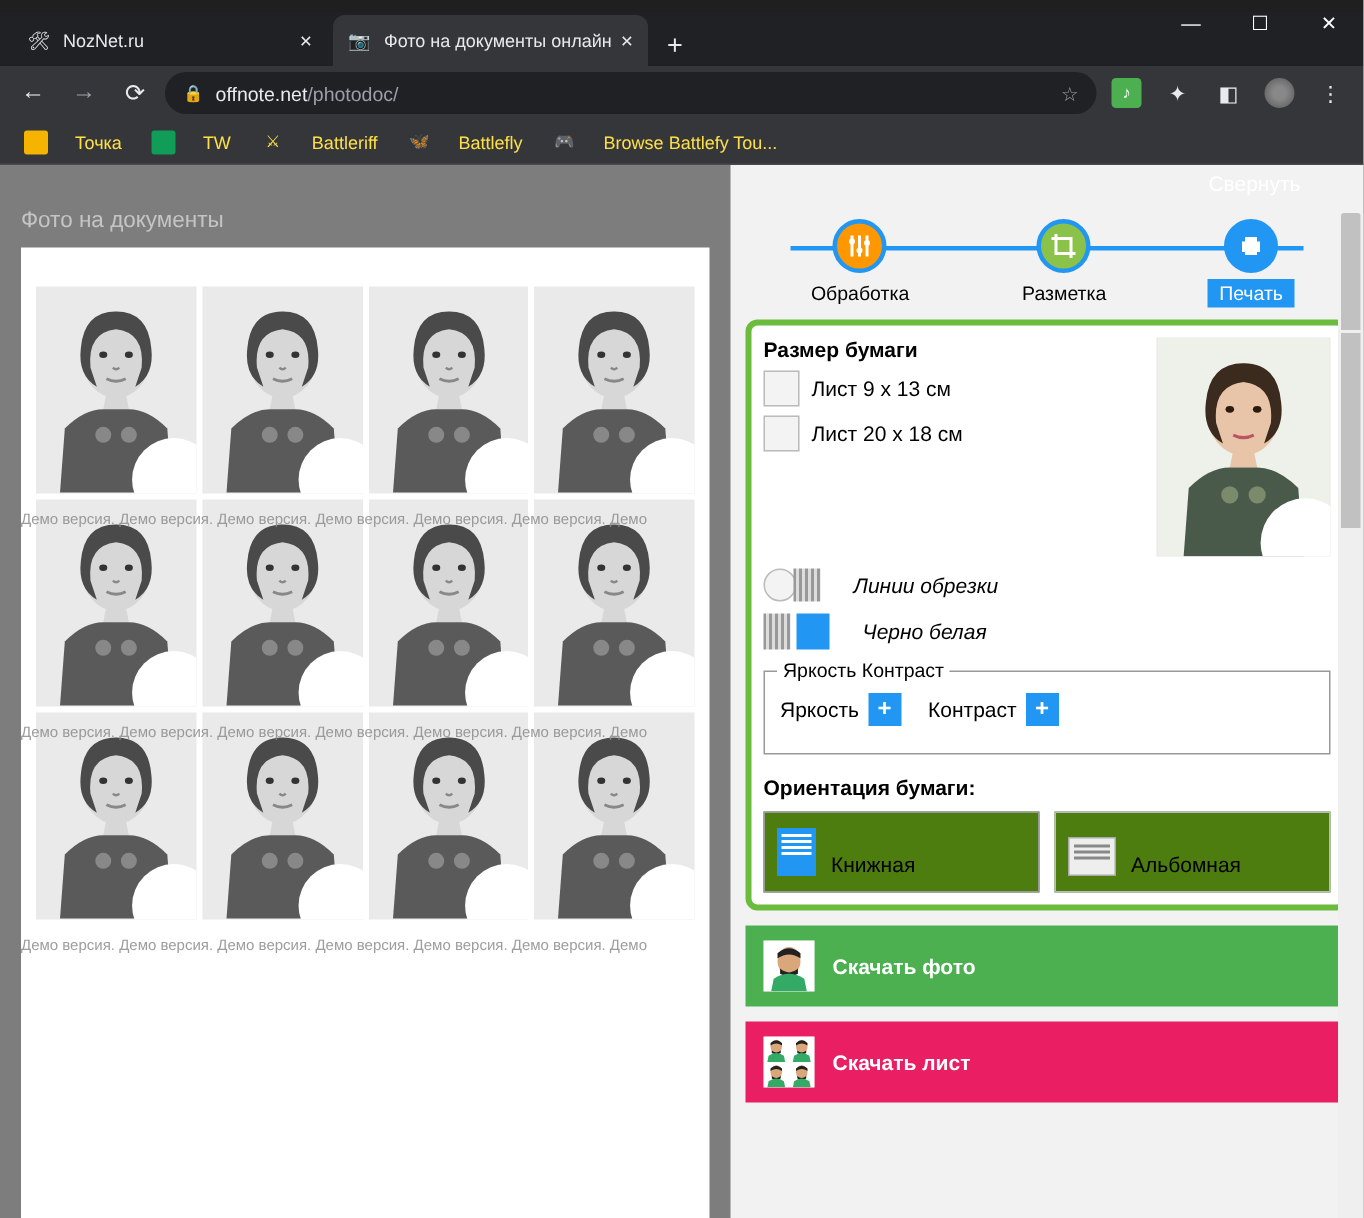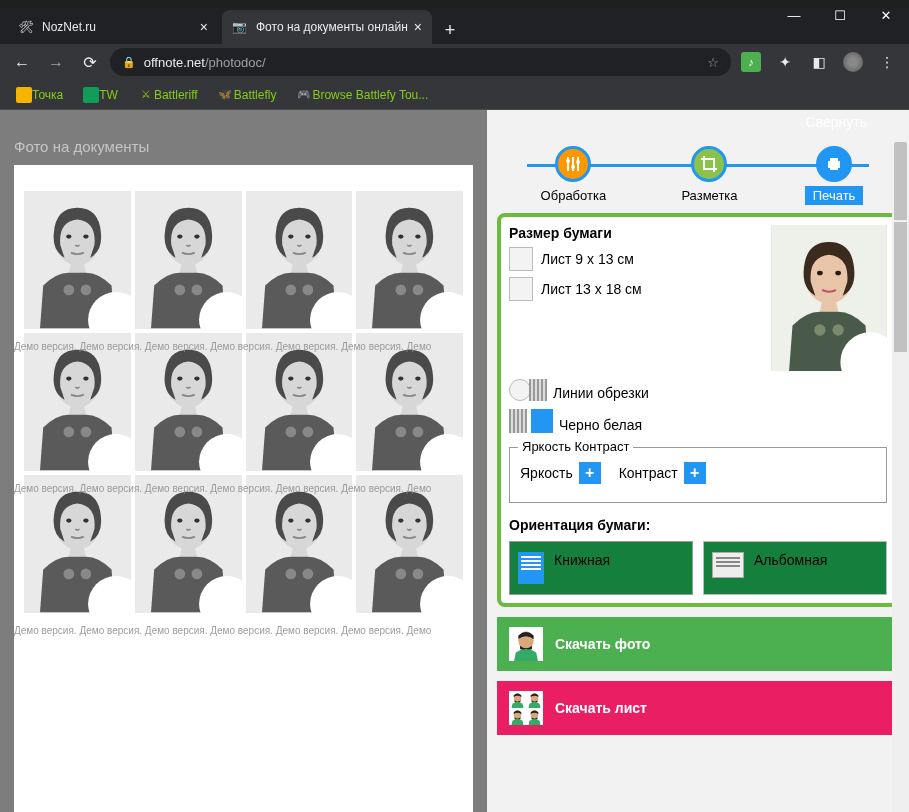--- a/index.html
+++ b/index.html
@@ -22,21 +22,21 @@
 .nav-btn.enabled { color:#e8eaed; }
 .omnibox { flex:1; height: 28px; background:#202124; border-radius:14px; display:flex; align-items:center; padding:0 12px; color:#e8eaed; font-size:13px; gap:8px;}
 .omnibox .lock { font-size:11px; color:#9aa0a6;}
 .omnibox .url { flex:1; color:#e8eaed;}
 .omnibox .dim { color:#9aa0a6;}
 .addr-icon { width:28px; height:28px; display:flex; align-items:center; justify-content:center; color:#e8eaed; font-size:14px;}
 .ext-icon { width:20px; height:20px; background:#4caf50; border-radius:3px; display:flex; align-items:center; justify-content:center; color:#fff; font-size:11px;}
 .avatar-icon { width:20px; height:20px; border-radius:50%; background:radial-gradient(circle,#888 30%,#555 100%);}
 
 .bookmarks-bar { height: 30px; background:#35363a; border-bottom:1px solid #4a4a4a; display:flex; align-items:center; padding:0 8px; gap:4px;}
-.bookmark { display:flex; align-items:center; gap:0; padding:4px 8px; color:#84cc16; font-size:12px; cursor:pointer; border-radius:4px;}
+.bookmark { display:flex; align-items:center; gap:18px; padding:4px 8px; color:#fde047; font-size:12px; cursor:pointer; border-radius:4px;}
 .bm-icon { width:16px; height:16px; display:inline-flex; align-items:center; justify-content:center; font-size:11px; }
 
 
 .page { position:relative; height: 702px; background:#7d7d7d; display:flex; }
 .collapse-bar { position:absolute; top:0; right:0; height:28px; padding:4px 42px 4px 12px; color:#fff; font-size:14px; z-index:5;}
 .page-title { position:absolute; top:28px; left:14px; color:rgba(255,255,255,0.55); font-size:15px; z-index:2;}
 
 .left-panel { width: 487px; padding: 55px 14px 14px 14px; position:relative;}
 .paper { background:#fff; width:100%; height: 648px; padding: 26px 10px; position:relative; overflow:hidden;}
 .photo-grid { display:grid; grid-template-columns: repeat(4, 1fr); grid-auto-rows: 138px; gap: 4px;}
@@ -60,35 +60,35 @@
 .highlight-box { border:4px solid #6bbb3c; border-radius:8px; padding:8px; background:#fff;}
 .section-title { font-weight:bold; font-size:14px; margin-bottom:6px;}
 .paper-row { display:flex; align-items:flex-start; gap:8px;}
 .paper-opts { flex:1;}
 .opt { display:flex; align-items:center; gap:8px; margin-bottom:6px; font-size:14px; }
 .chk { width:24px; height:24px; border:1px solid #bbb; background:#f3f3f3; display:flex; align-items:center; justify-content:center;}
 .chk.on { background:#2196f3; border-color:#2196f3;}
 .chk.on::after { content:"✓"; color:#fff; font-size:16px; font-weight:bold;}
 .preview-thumb { width:116px; height:146px; background:#e9e9e9; position:relative; overflow:hidden;}
 
-.toggle-row { display:flex; align-items:flex-end; gap:6px; font-size:14px; margin-top:8px;}
+.toggle-row { display:flex; align-items:center; gap:22px; font-size:14px; margin-top:8px;font-style:italic;}
 .toggle-off { display:flex; align-items:center;}
 .tg-track { width:22px; height:22px; border:1px solid #bbb; border-radius:50%; background:#f3f3f3; display:inline-block;}
 .tg-stripe { width:18px; height:22px; background:repeating-linear-gradient(90deg,#999 0 2px,#ddd 2px 4px); display:inline-block; margin-left:-2px;}
 .toggle-on { display:flex; align-items:center;}
 .tg-on-stripe { width:18px; height:24px; background:repeating-linear-gradient(90deg,#999 0 2px,#ddd 2px 4px);}
 .tg-on-knob { width:22px; height:24px; background:#2196f3; margin-left:4px;}
 
 .fieldset { border:1px solid #999; margin-top:14px; padding:14px 10px 18px; position:relative;}
 .legend { position:absolute; top:-9px; left:8px; background:#fff; padding:0 4px; font-size:13px;}
 .adjust-row { display:flex; align-items:center; gap:6px; font-size:14px;}
 .plus-btn { width:22px; height:22px; background:#2196f3; color:#fff; display:flex; align-items:center; justify-content:center; font-size:16px; cursor:pointer; font-weight:bold;}
 
 .orient-row { display:flex; gap:10px; margin-top:8px;}
-.orient-btn { flex:1; border:1px solid #bbb; padding:10px 8px; display:flex; align-items:flex-start; gap:10px; font-size:14px; cursor:pointer; background:#15803d;}
+.orient-btn { flex:1; border:1px solid #bbb; padding:10px 8px; display:flex; align-items:flex-end; gap:10px; font-size:14px; cursor:pointer; background:#4d7c0f;}
 .orient-btn.active { border-color:#999;}
 .doc-icon { width:26px; height:32px; display:flex; flex-direction:column; padding:4px 3px; gap:2px;}
 .doc-icon.portrait { background:#2196f3;} .doc-icon.portrait .ln{ background:#fff;}
 .doc-icon.landscape { background:#eee; border:1px solid #aaa; width:32px; height:26px;} .doc-icon.landscape .ln{ background:#888;}
 .ln { height:2px; width:100%;}
 
 .dl-btn { margin-top:10px; padding:10px 12px; color:#fff; font-weight:bold; font-size:14px; display:flex; align-items:center; gap:12px; cursor:pointer;}
 .dl-green { background:#4caf50;} .dl-red { background:#e91e63;}
 .dl-thumb { width:34px; height:34px; background:#fff; display:flex; align-items:center; justify-content:center; overflow:hidden;}
 
@@ -286,21 +286,21 @@
     <div class="highlight-box">
       <div class="paper-row">
         <div class="paper-opts">
           <div class="section-title">Размер бумаги</div>
           <div class="opt">
               <span class="chk"></span>
               <span>Лист 9 x 13 см</span>
             </div>
           <div class="opt">
               <span class="chk"></span>
-              <span>Лист 13 x 18 см</span>
+              <span>Лист 20 x 18 см</span>
             </div>
         </div>
         <div class="preview-thumb"><svg viewBox="0 0 100 128" width="116" height="146">
               <use href="#face-color"></use>
             </svg></div>
       </div>
 
       <div class="toggle-row">
         <span class="toggle-off">
             <span class="tg-track"></span>

